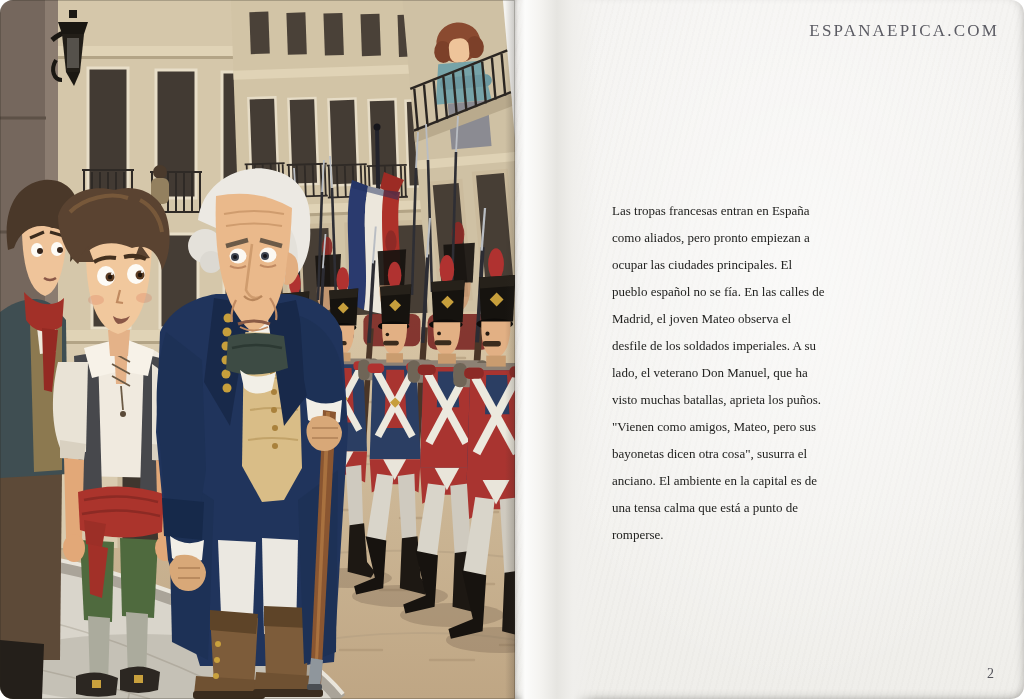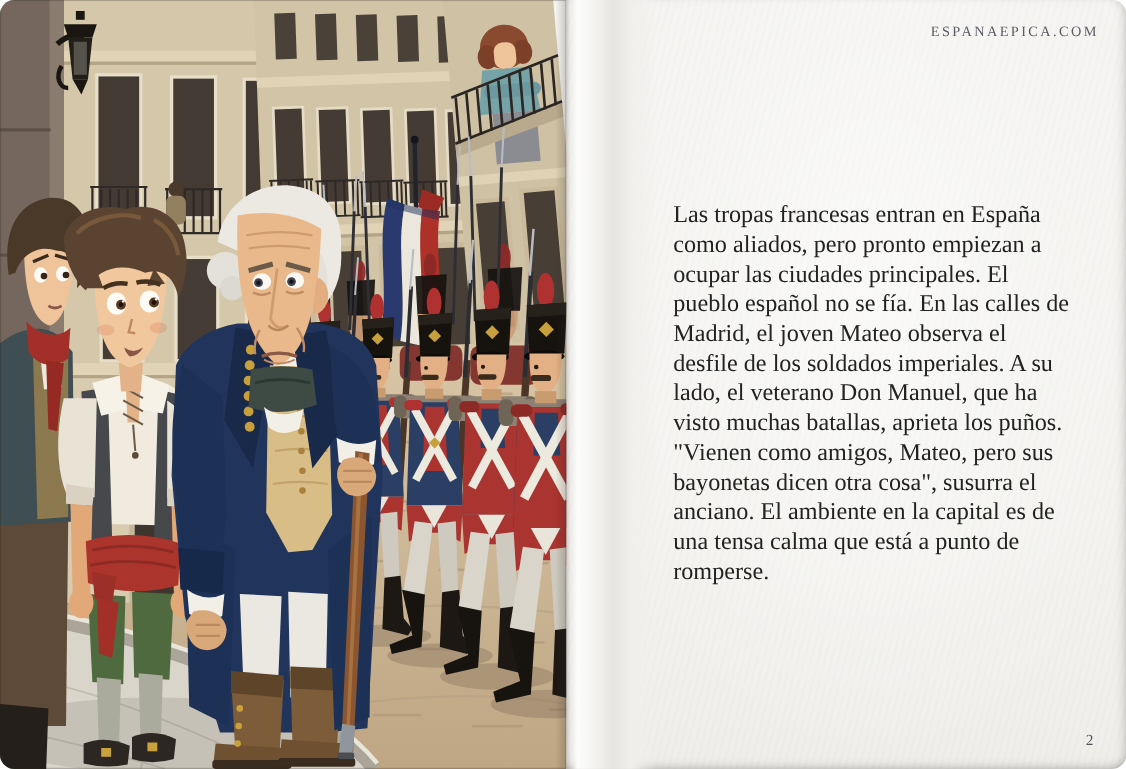--- a/index.html
+++ b/index.html
@@ -23,25 +23,25 @@
       repeating-linear-gradient(104deg, rgba(120,115,105,0.025) 0 2px, rgba(255,255,255,0) 2px 6px),
       linear-gradient(180deg,#f5f4f2 0%,#f3f2ef 70%,#efeeea 100%);
   }
   .page-right::after{ 
     content:"";position:absolute;inset:0;pointer-events:none;
     box-shadow:inset -6px 0 10px -6px rgba(80,78,74,0.35), inset 0 -7px 10px -7px rgba(80,78,74,0.4);
     border-radius:0 13px 13px 0;
   }
   .site-label{
     position:absolute;top:21px;right:25px;
-    font-size:13px;letter-spacing:2.2px;color:#5b5b63;
+    font-size:17px;letter-spacing:2.2px;color:#5b5b63;
   }
   .story-text{
-    position:absolute;top:181px;left:97px;width:382px;margin:0;
-    font-size:22px;line-height:27px;color:#222220;white-space:pre-line;
+    position:absolute;top:197px;left:97px;width:382px;margin:0;
+    font-size:13px;line-height:27px;color:#222220;white-space:pre-line;
   }
   .page-number{
     position:absolute;bottom:17px;right:30px;
     font-size:14px;color:#55555c;
   }
 </style>
 </head>
 <body>
 
 <div class="book">

